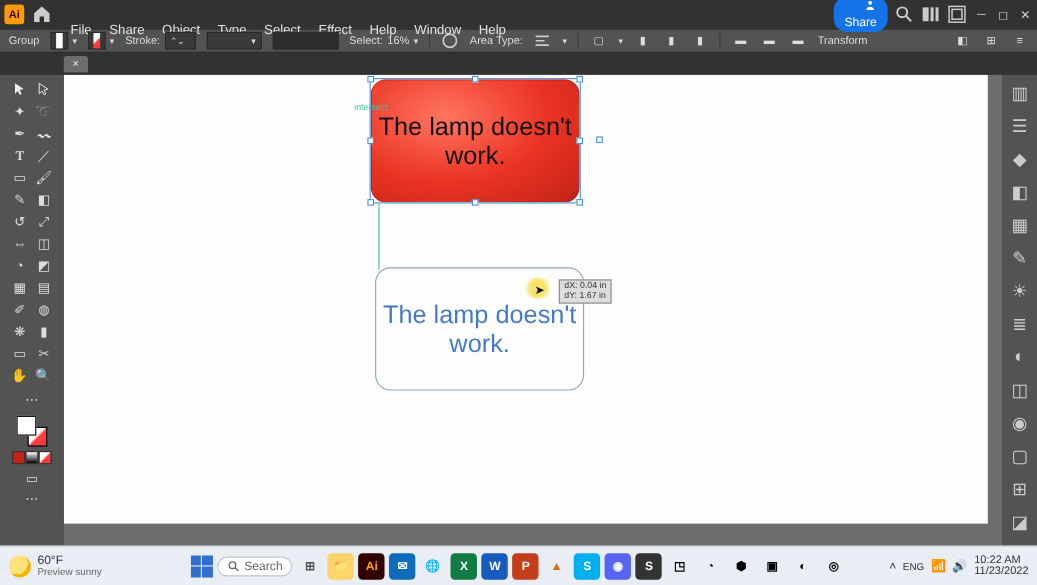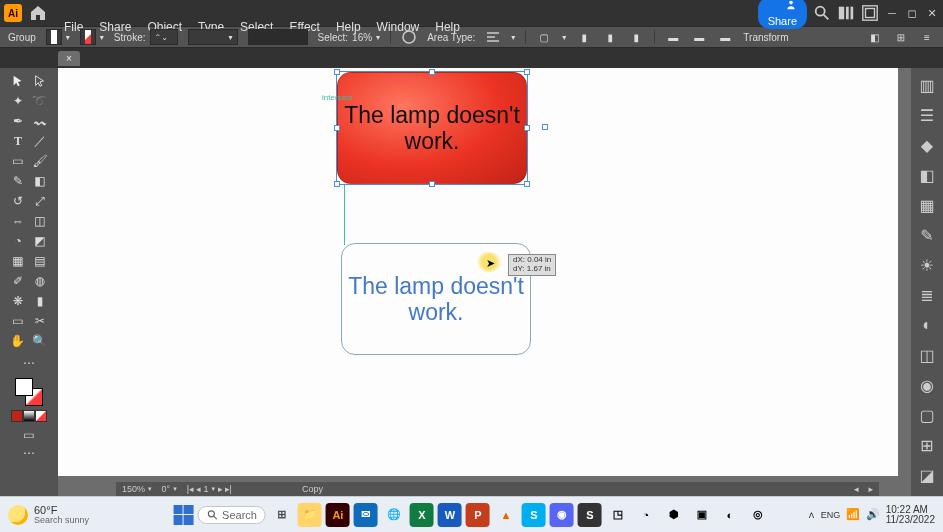--- a/index.html
+++ b/index.html
@@ -304,40 +304,20 @@
       </div>
 
       <div class="cursor-spot"></div>
       <div class="cursor-arrow">➤</div>
       <div class="measure-tip">
         <div>dX: 0.04 in</div>
         <div>dY: 1.67 in</div>
       </div>
     </div>
 
-    <div class="statusbar">
-      <div class="status-field">
-        <span>150%</span>
-          <span style="font-size:7px">▾</span>
-      </div>
-      <div class="status-field">
-        <span>0°</span>
-          <span style="font-size:7px">▾</span>
-      </div>
-      <div class="status-field">
-        <span>|◂ ◂</span>
-        <span>1</span>
-        <span style="font-size:7px">▾</span>
-        <span>▸ ▸|</span>
-      </div>
-      <div class="status-field" style="margin-left:60px">
-        <span>Copy</span>
-      </div>
-      <div style="margin-left:auto" class="status-field">◂ &nbsp;&nbsp; ▸</div>
-    </div>
   </div>
 
   <div class="right-strip">
     <div class="rs-icon">▥</div>
     <div class="rs-icon">☰</div>
     <div class="rs-icon">◆</div>
     <div class="rs-icon">◧</div>
     <div class="rs-icon">▦</div>
     <div class="rs-icon">✎</div>
     <div class="rs-icon">☀</div>
@@ -351,21 +331,21 @@
     <div class="rs-icon">▶</div>
     <div class="rs-icon">⋯</div>
   </div>
 </div>
 
 <div class="taskbar">
   <div class="weather">
     <div class="wicon"></div>
     <div class="wtext">
       <span>60°F</span>
-      <span style="font-size:9px;color:#666">Search sunny</span>
+      <span style="font-size:9px;color:#666">Preview sunny</span>
     </div>
   </div>
 
   <div class="task-center">
     <div class="start">
         <div></div>
         <div></div>
         <div></div>
         <div></div>
       </div>

